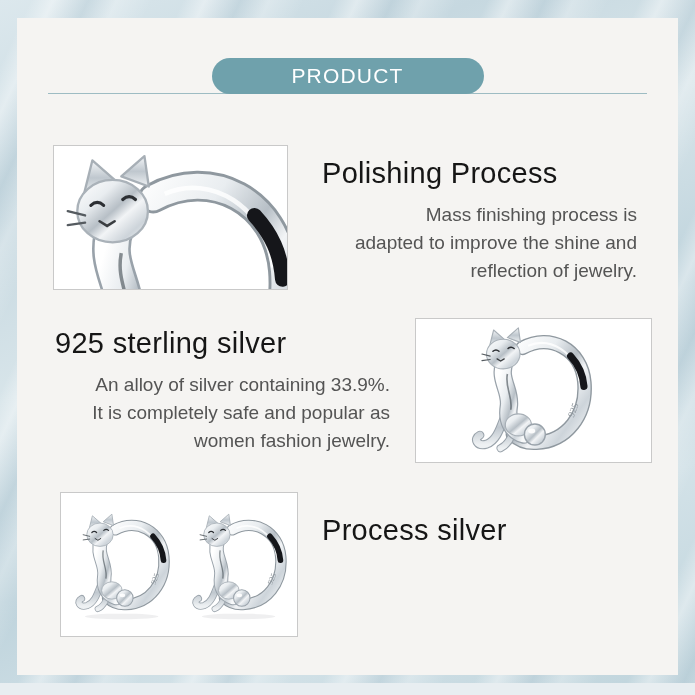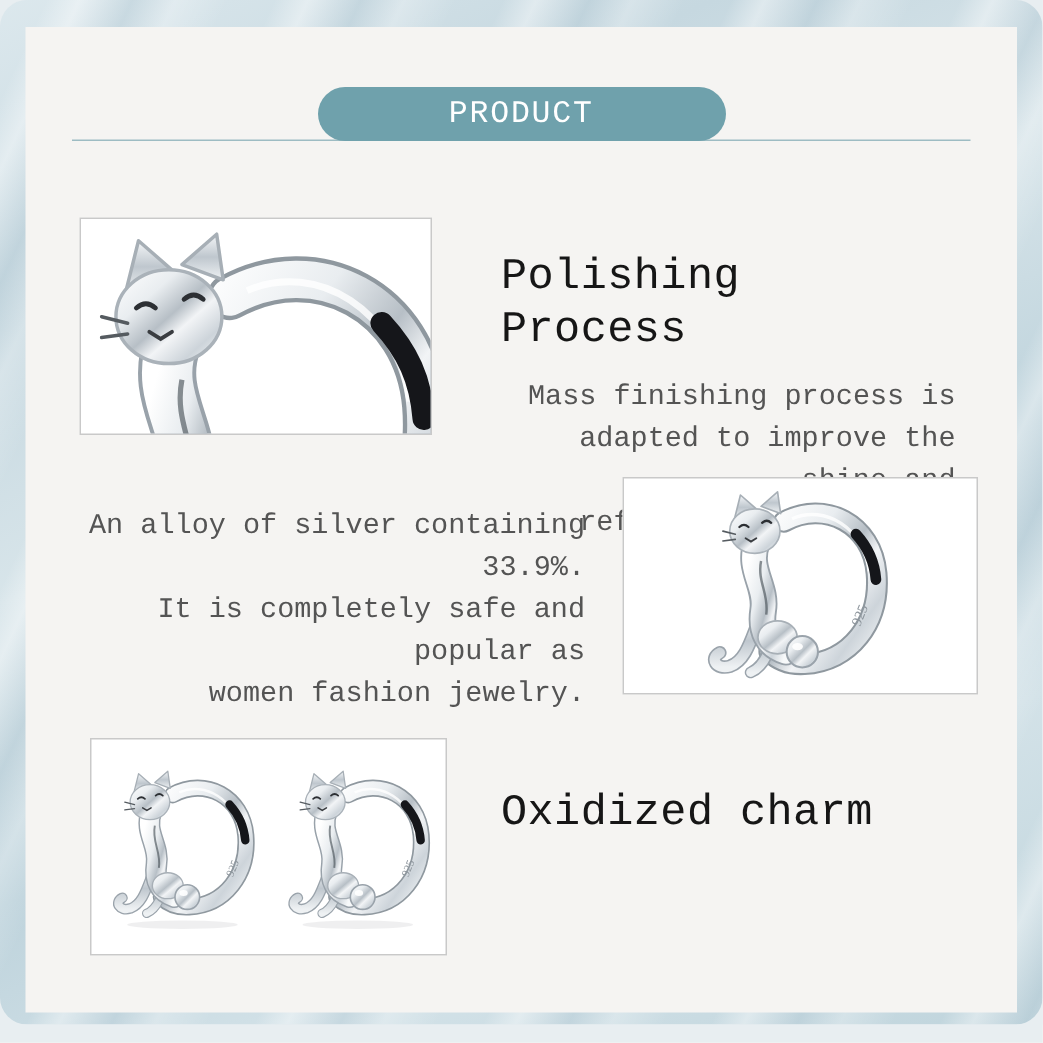--- a/index.html
+++ b/index.html
@@ -1,29 +1,28 @@
 <!DOCTYPE html>
 <html style="--background-color: #cbdce3; --panel-color: #f5f4f2; --badge-color: #6fa1ac; --badge-text-color: #ffffff; --line-color: #9dbcc3; --title-color: #161616; --body-color: #545454;"><head>
 <meta charset="utf-8">
 <style>
   html,body{margin:0;padding:0;background:#e8eef1;}
   *{box-sizing:border-box;}
   .canvas{
     position:relative;
     width:695px;height:683px;
     overflow:hidden;
-    font-family:Liberation Mono, monospace;
+    font-family:Liberation Sans, sans-serif;
     background-color:var(--background-color,#cbdce3);
     background-image:
       repeating-linear-gradient(115deg,
         rgba(255,255,255,0) 0px, rgba(255,255,255,0) 28px,
         rgba(255,255,255,0.42) 48px, rgba(178,200,211,0.40) 80px,
         rgba(255,255,255,0.28) 106px, rgba(255,255,255,0) 138px),
       linear-gradient(155deg, #dce8ed 0%, #c6d8e0 22%, #d8e5ea 40%, #bed3dc 60%, #d3e2e8 78%, #bfd4dc 100%);
-    border-radius: 18px;
   }
   .panel{
     position:absolute;left:17px;top:18px;width:661px;height:657px;
     background:var(--panel-color,#f5f4f2);
   }
   .header-line{
     position:absolute;left:31px;right:31px;top:75px;height:1px;
     background:var(--line-color,#9dbcc3);
   }
   .badge{
@@ -38,21 +37,21 @@
   .badge .w2{font-weight:700;}
   .img-frame{
     position:absolute;background:#ffffff;border:1px solid #c9c9c9;
   }
   .img-frame svg{display:block;width:100%;height:100%;}
   .frame-1{left:36px;top:127px;width:235px;height:145px;}
   .frame-2{left:398px;top:300px;width:237px;height:145px;}
   .frame-3{left:43px;top:474px;width:238px;height:145px;}
   .sec{position:absolute;}
   .sec h2{
-    margin:12px;font-size:29px;font-weight:400;line-height:1.2;
+    margin:0;font-size:29px;font-weight:400;line-height:1.2;
     color:var(--title-color,#161616);letter-spacing:0.3px;
   }
   .sec p{
     margin:10px 0 0;font-size:19px;line-height:1.48;
     color:var(--body-color,#545454);white-space:pre-line;text-align:right;
   }
   .sec-1{left:305px;top:138px;width:315px;}
   .sec-2{left:38px;top:308px;width:335px;}
   .sec-3{left:305px;top:495px;width:348px;}
 </style>
@@ -115,36 +114,37 @@
       </svg>
     </div>
     <div class="sec sec-1">
       <h2>Polishing Process</h2>
       <p>Mass finishing process is
 adapted to improve the shine and
 reflection of jewelry.</p>
     </div>
 
     <div class="sec sec-2">
+      <h2>925 sterling silver</h2>
       <p>An alloy of silver containing 33.9%.
 It is completely safe and popular as
 women fashion jewelry.</p>
     </div>
     <div class="img-frame frame-2">
       <svg viewBox="0 -6 104 104" preserveAspectRatio="xMidYMid meet">
         <use href="#cat-earring"></use>
       </svg>
     </div>
 
     <div class="img-frame frame-3">
       <svg viewBox="-6 -4 218 102" preserveAspectRatio="xMidYMid meet">
         <ellipse cx="50" cy="95" rx="34" ry="2.6" fill="#30363a" opacity="0.08"></ellipse>
         <ellipse cx="158" cy="95" rx="34" ry="2.6" fill="#30363a" opacity="0.08"></ellipse>
         <use href="#cat-earring"></use>
         <use href="#cat-earring" transform="translate(108 0)"></use>
       </svg>
     </div>
     <div class="sec sec-3">
-      <h2>Oxidized charm</h2>
+      <h2>Process silver</h2>
     </div>
 
   </div>
 </div>
 
 </body></html>

